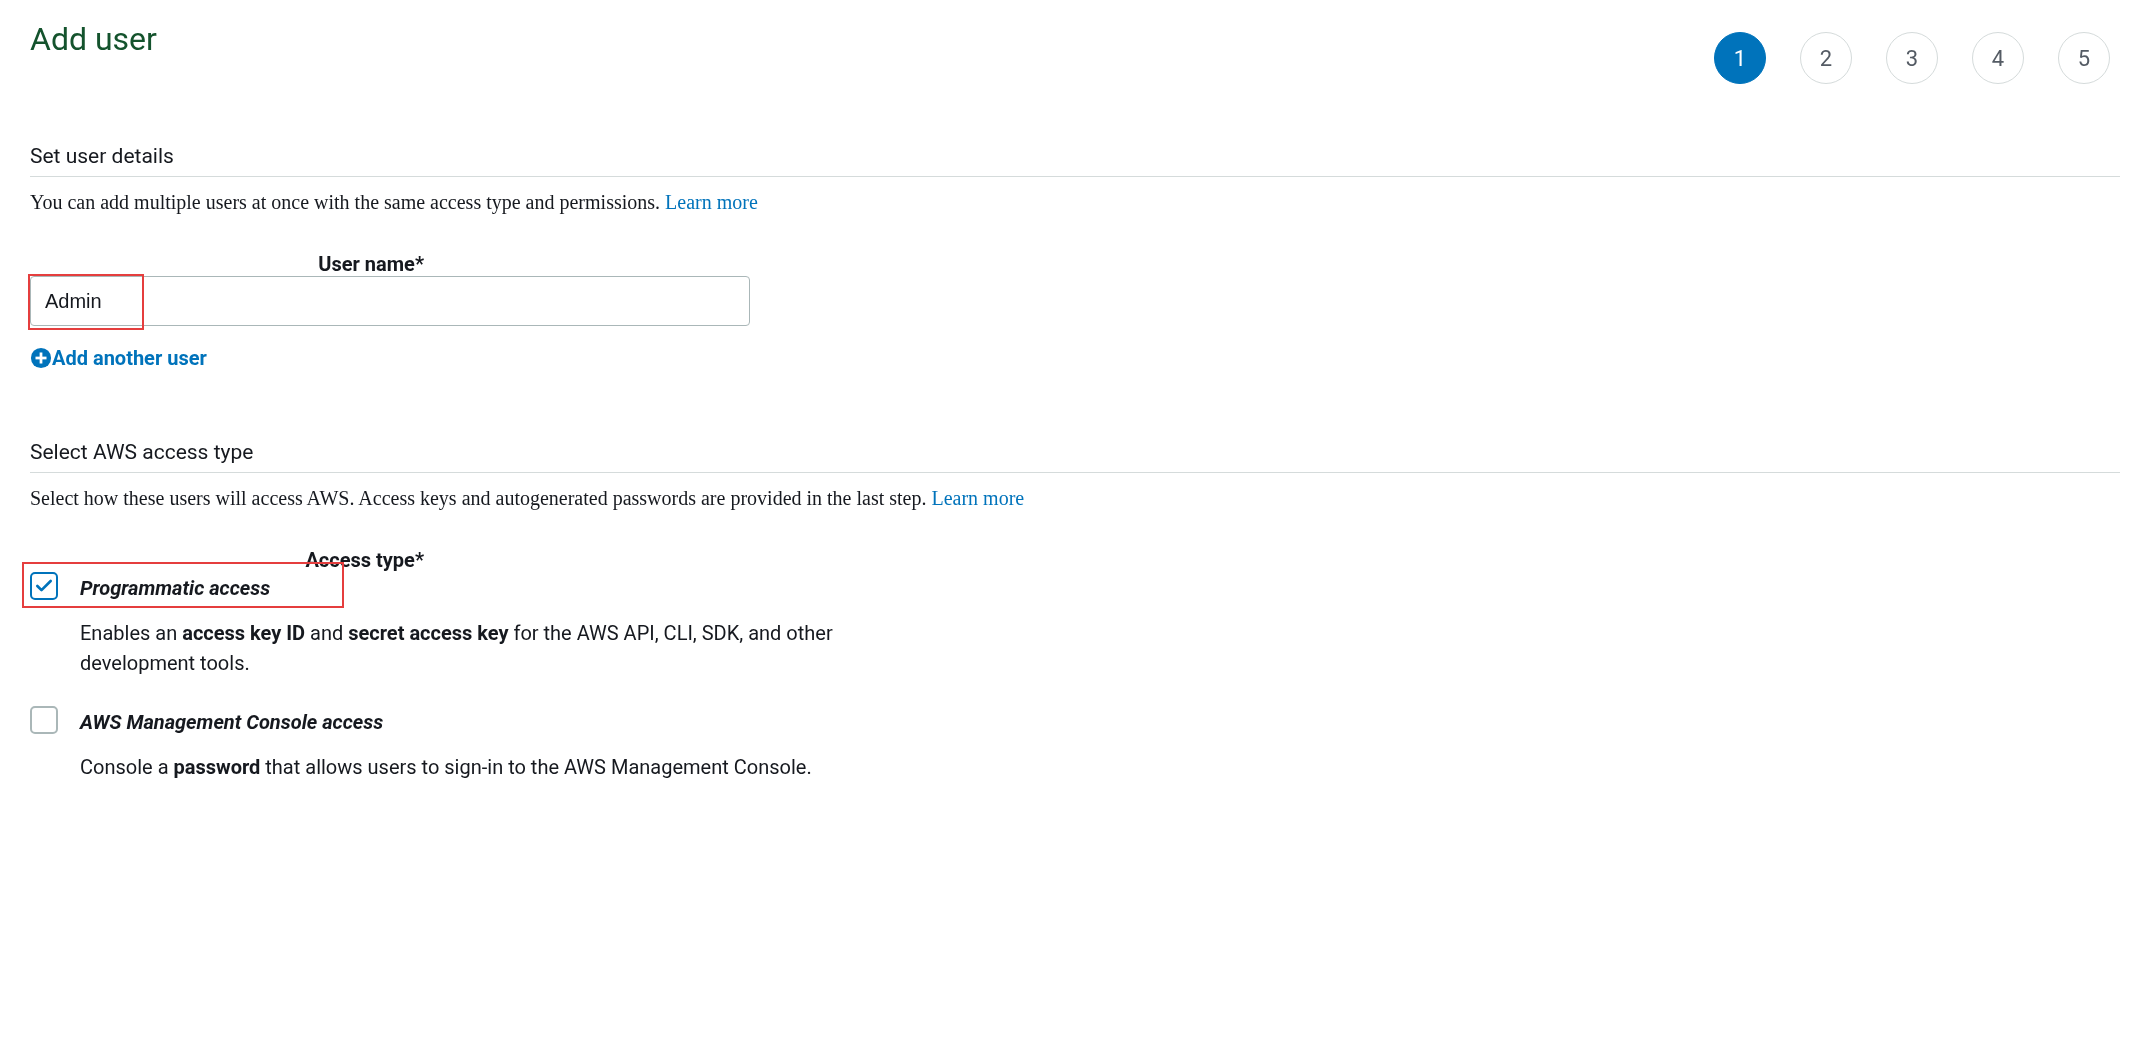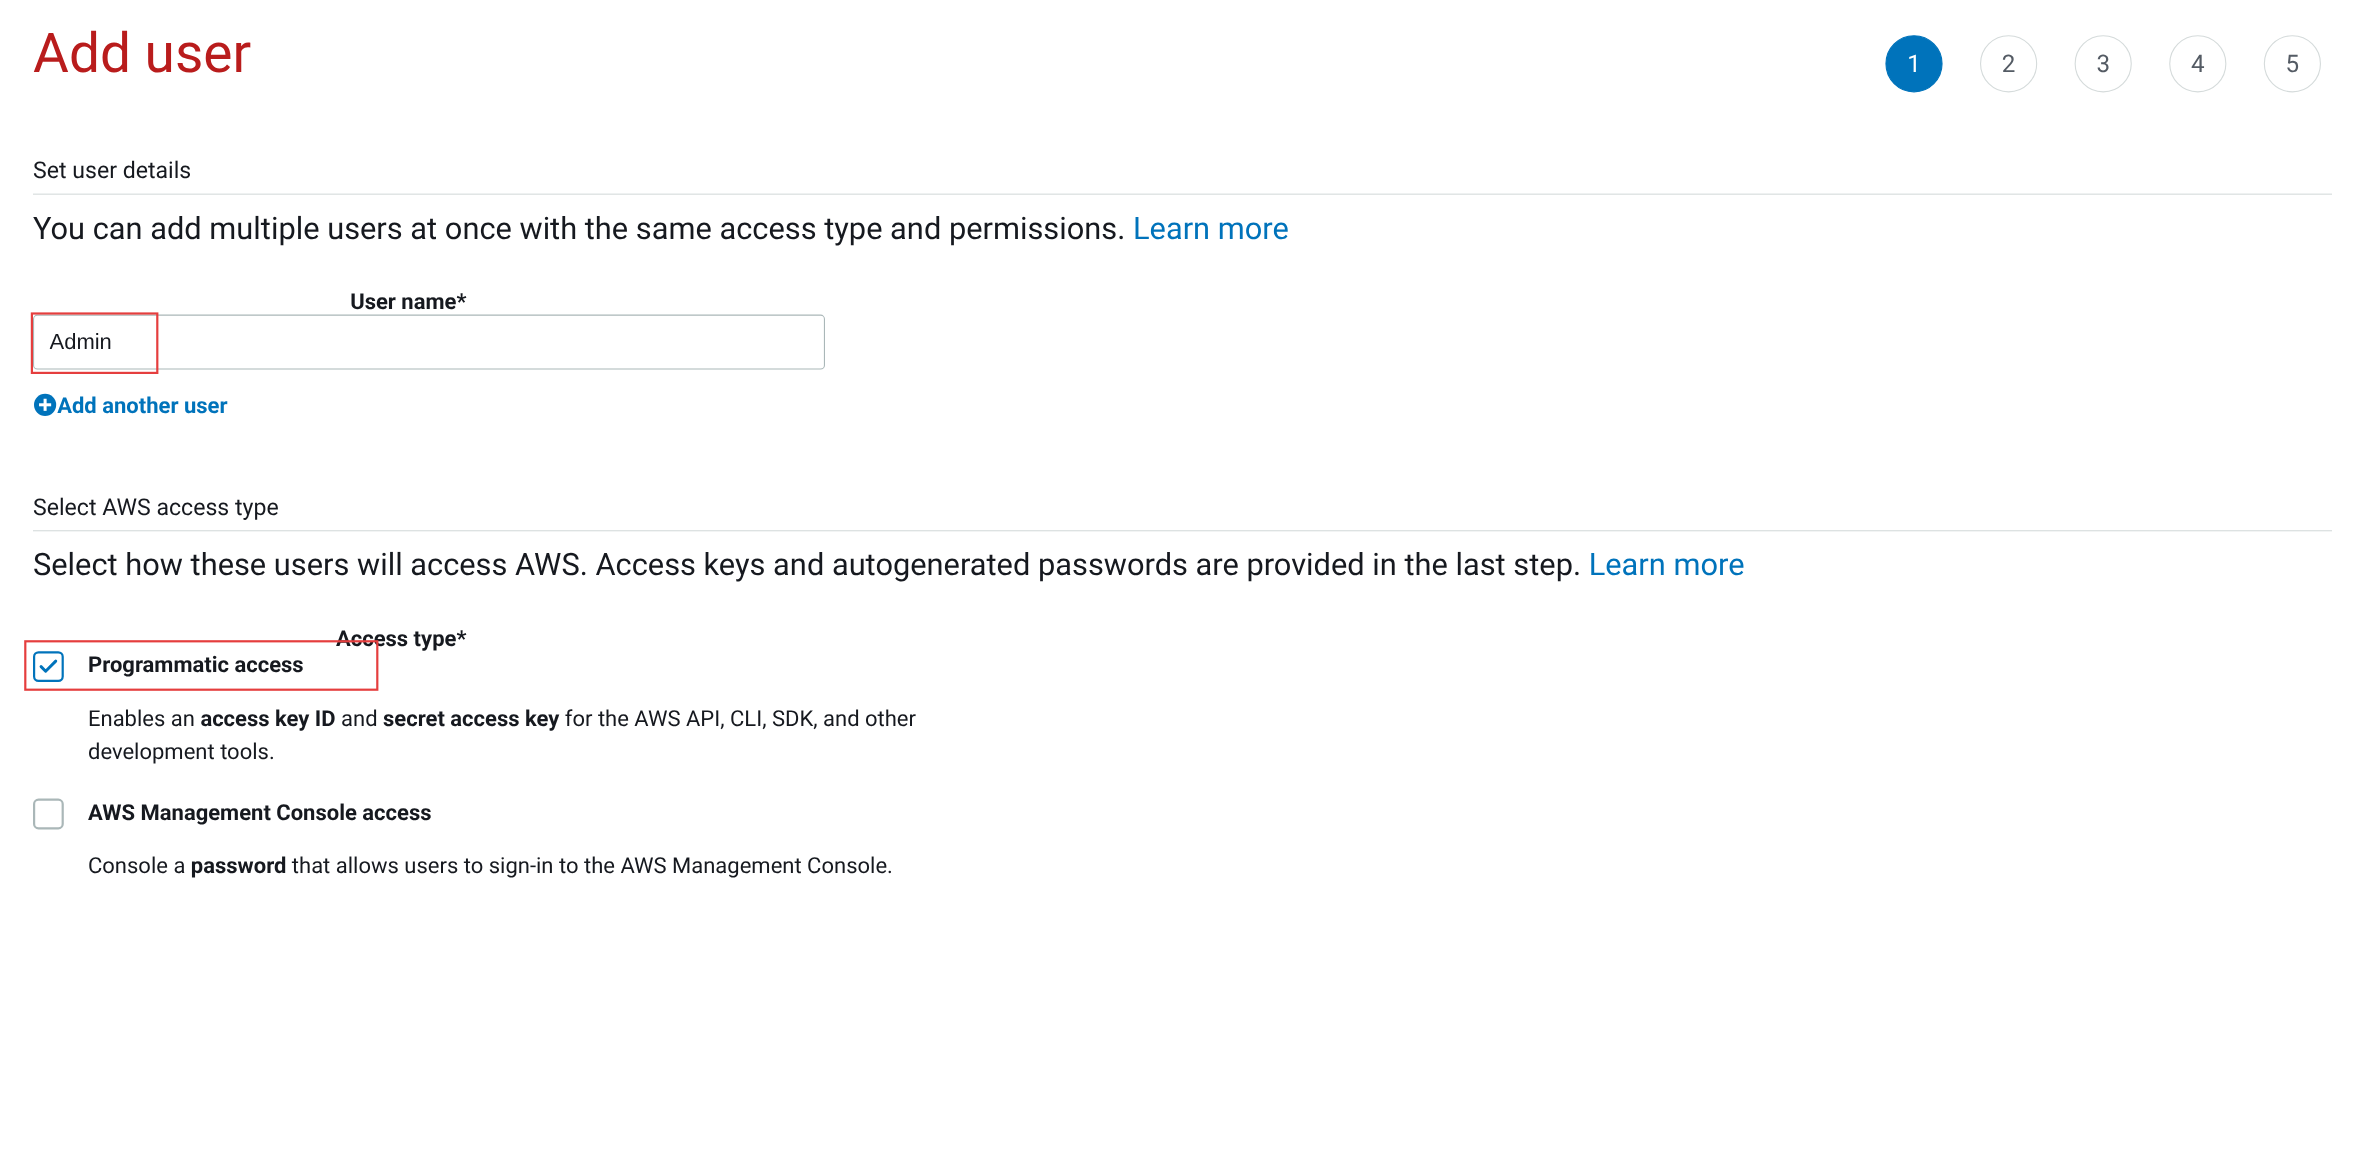--- a/index.html
+++ b/index.html
@@ -14,23 +14,23 @@
       padding: 20px 30px;
       font-size: 17px;
     }
     .header-row {
       display: flex;
       justify-content: space-between;
       align-items: flex-start;
       margin-bottom: 60px;
     }
     .page-title {
-      font-size: 50px;
+      font-size: 32px;
       font-weight: 400;
-      color: #b91c1c;
+      color: #14532d;
     }
     .steps {
       display: flex;
       gap: 34px;
       align-items: center;
       margin-top: 12px;
       margin-right: 10px;
     }
     .step-circle {
       width: 52px;
@@ -51,23 +51,24 @@
     }
     .section-heading {
       font-size: 21px;
       font-weight: 400;
       color: #16191f;
       padding-bottom: 8px;
       border-bottom: 1px solid #d5dbdb;
       margin-bottom: 14px;
     }
     .section-desc {
-      font-size: 28px;
+      font-size: 20px;
       color: #16191f;
       margin-bottom: 28px;
+      font-family: Liberation Serif, serif;
     }
     .link {
       color: #0073bb;
       text-decoration: none;
       cursor: pointer;
     }
     .form-row {
       display: flex;
       align-items: flex-start;
       margin-bottom: 10px;
@@ -126,22 +127,23 @@
     }
     .section-gap {
       height: 60px;
     }
     .access-option {
       position: relative;
       margin-bottom: 28px;
     }
     .access-option-header {
       display: flex;
-      align-items: flex-start;
+      align-items: flex-end;
       gap: 22px;
+      font-style: italic;
     }
     .checkbox {
       width: 28px;
       height: 28px;
       border: 2px solid #aab7b8;
       border-radius: 5px;
       display: flex;
       align-items: center;
       justify-content: center;
       background: #ffffff;

